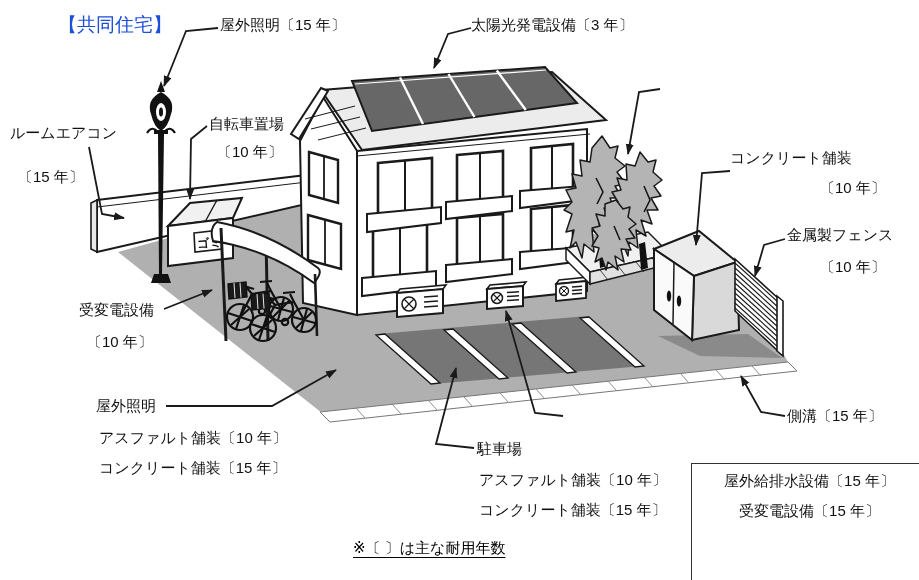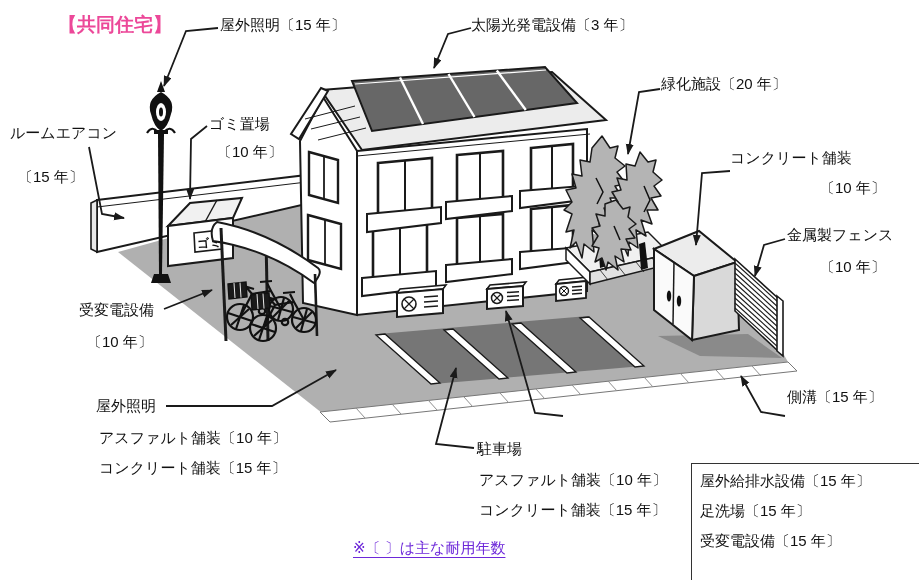--- a/index.html
+++ b/index.html
@@ -2,27 +2,27 @@
 <html><head>
 <meta charset="utf-8">
 <style>
   html,body{margin:0;padding:0;background:#fff;}
   .canvas{
     position:relative;width:919px;height:580px;background:#fff;overflow:hidden;
     font-family:"Liberation Sans","DejaVu Sans",sans-serif;color:#111;
   }
   .canvas svg{position:absolute;left:0;top:0;}
   .lbl{position:absolute;white-space:nowrap;font-size:15px;line-height:17px;color:#111;}
-  .ttl{position:absolute;white-space:nowrap;font-size:19px;font-weight:bold;color:#ec4899;}
-  .note{position:absolute;white-space:nowrap;font-size:15px;color:#6d28d9;
+  .ttl{position:absolute;white-space:nowrap;font-size:19px;font-weight:normal;color:#1d4ed8;}
+  .note{position:absolute;white-space:nowrap;font-size:15px;color:#000000;
         text-decoration:underline;text-underline-offset:4px;}
   .legend{
     position:absolute;left:691px;top:463px;width:228px;height:117px;
     border-top:1.5px solid #333;border-left:1.5px solid #333;
-    padding:9px 0 0 8px;box-sizing:border-box;
+    padding:9px 0 0 8px;box-sizing:border-box;text-align:center;
   }
   .legend .item{font-size:15px;line-height:16px;margin-bottom:14px;white-space:nowrap;}
 </style>
 </head>
 <body>
 
 <div class="canvas">
 
 <svg width="919" height="580" viewBox="0 0 919 580">
   <defs>
@@ -257,48 +257,46 @@
     <polyline points="563,416 535,413 506,311" marker-end="url(#ah)"></polyline>
     <polyline points="785,416 761,412 741,376" marker-end="url(#ah)"></polyline>
     <polyline points="474,448 436,444 456,368" marker-end="url(#ah)"></polyline>
   </g>
 </svg>
 
 <div class="ttl" style="left:58px;top:12px">【共同住宅】</div>
 
 <div class="lbl" style="left:220px;top:16px">屋外照明〔15 年〕</div>
 <div class="lbl" style="left:471px;top:16px">太陽光発電設備〔3 年〕</div>
-<div class="lbl" style="left:661px;top:75px">緑化施設〔20 年〕</div>
 
 <div class="lbl" style="left:10px;top:124px">ルームエアコン</div>
 <div class="lbl" style="left:18px;top:168px">〔15 年〕</div>
 
-<div class="lbl" style="left:209px;top:115px">ゴミ置場</div>
+<div class="lbl" style="left:209px;top:115px">自転車置場</div>
 <div class="lbl" style="left:217px;top:143px">〔10 年〕</div>
 
 <div class="lbl" style="left:730px;top:149px">コンクリート舗装</div>
 <div class="lbl" style="left:820px;top:179px">〔10 年〕</div>
 
 <div class="lbl" style="left:787px;top:226px">金属製フェンス</div>
 <div class="lbl" style="left:820px;top:258px">〔10 年〕</div>
 
 <div class="lbl" style="left:79px;top:301px">受変電設備</div>
 <div class="lbl" style="left:87px;top:333px">〔10 年〕</div>
 
 <div class="lbl" style="left:96px;top:397px">屋外照明</div>
 <div class="lbl" style="left:99px;top:429px">アスファルト舗装〔10 年〕</div>
 <div class="lbl" style="left:99px;top:459px">コンクリート舗装〔15 年〕</div>
 
-<div class="lbl" style="left:787px;top:388px">側溝〔15 年〕</div>
+<div class="lbl" style="left:787px;top:407px">側溝〔15 年〕</div>
 
 <div class="lbl" style="left:477px;top:440px">駐車場</div>
 <div class="lbl" style="left:479px;top:471px">アスファルト舗装〔10 年〕</div>
 <div class="lbl" style="left:479px;top:501px">コンクリート舗装〔15 年〕</div>
 
 <div class="note" style="left:353px;top:539px">※〔 〕は主な耐用年数</div>
 
 <div class="legend">
   <div class="item">屋外給排水設備〔15 年〕</div>
-  <div class="item">足洗場〔15 年〕</div>
   <div class="item">受変電設備〔15 年〕</div>
 </div>
 
 </div>
 
 </body></html>

